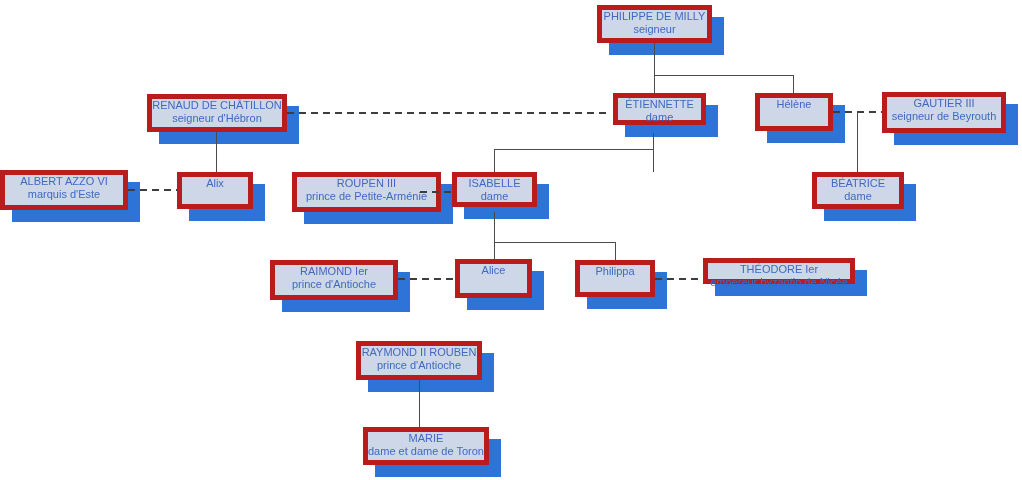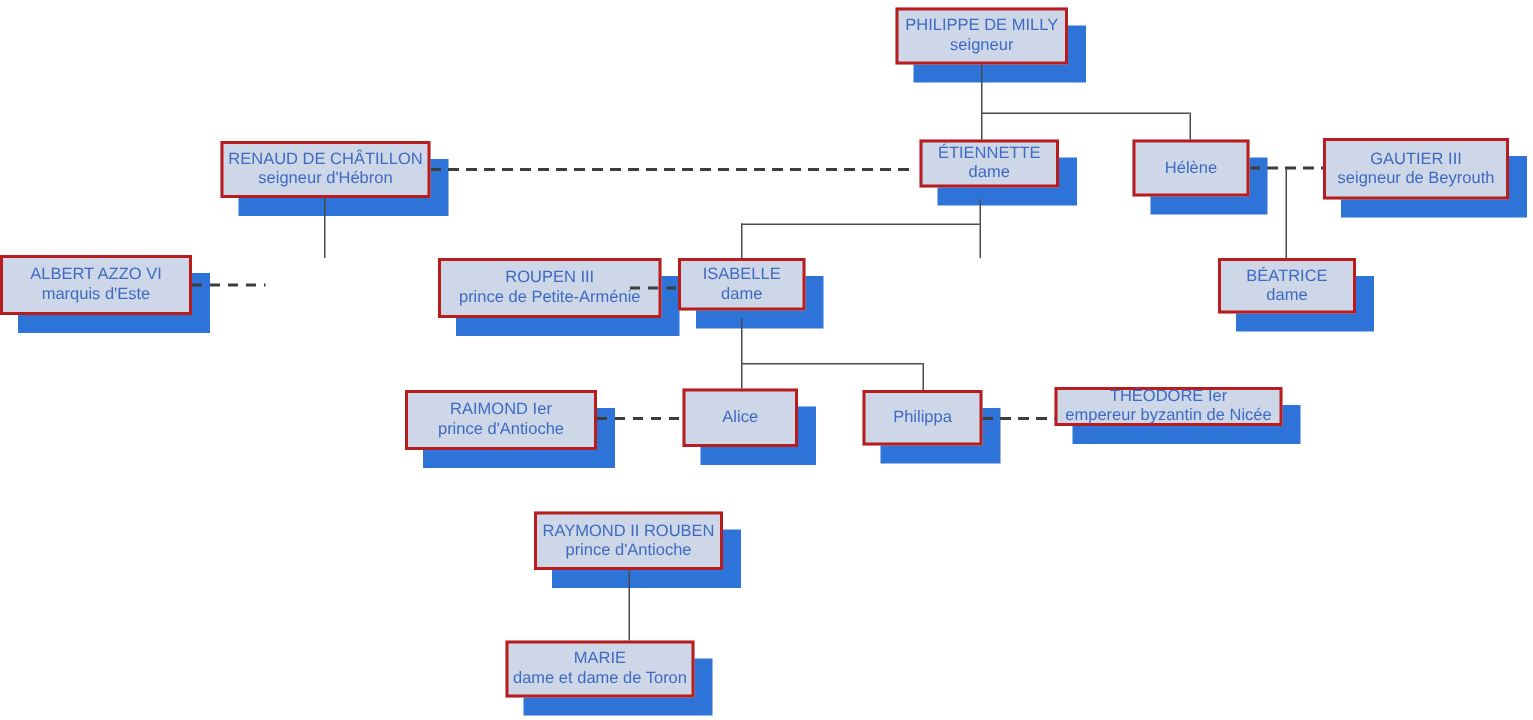--- a/index.html
+++ b/index.html
@@ -8,28 +8,28 @@
     width: 1022px;
     height: 480px;
     background: #ffffff;
     font-family: "Liberation Sans", sans-serif;
     overflow: hidden;
   }
   .person {
     position: absolute;
     box-sizing: border-box;
     background: #cdd7e7;
-    border: 2px solid #b91c1c;
+    border: 5px solid #b91c1c;
     box-shadow: 12px 12px 0 #2e74d8;
     color: #3e6ac2;
     font-size: 11px;
     line-height: 13px;
     display: flex;
     flex-direction: column;
-    justify-content: center;
+    justify-content: flex-start;
     align-items: center;
     text-align: center;
     z-index: 2;
     cursor: pointer;
   }
   .person span { display: block; white-space: nowrap; }
   .vline {
     position: absolute;
     width: 1px;
     background: #4b4b4b;
@@ -95,20 +95,23 @@
   <div class="person" style="left:882px;top:92px;width:124px;height:41px">
     <span>GAUTIER III</span>
     <span>seigneur de Beyrouth</span>
   </div>
 
   <div class="person" style="left:0px;top:170px;width:128px;height:40px">
     <span>ALBERT AZZO VI</span>
     <span>marquis d'Este</span>
   </div>
 
+  <div class="person" style="left:177px;top:172px;width:76px;height:37px">
+    <span>Alix</span>
+  </div>
 
   <div class="person" style="left:292px;top:172px;width:149px;height:40px">
     <span>ROUPEN III</span>
     <span>prince de Petite-Arménie</span>
   </div>
 
   <div class="person" style="left:452px;top:172px;width:85px;height:35px">
     <span>ISABELLE</span>
     <span>dame</span>
   </div>
@@ -135,18 +138,18 @@
   <div class="person" style="left:703px;top:258px;width:152px;height:26px">
     <span>THÉODORE Ier</span>
     <span>empereur byzantin de Nicée</span>
   </div>
 
   <div class="person" style="left:356px;top:341px;width:126px;height:39px">
     <span>RAYMOND II ROUBEN</span>
     <span>prince d'Antioche</span>
   </div>
 
-  <div class="person" style="left:337px;top:427px;width:126px;height:38px">
+  <div class="person" style="left:363px;top:427px;width:126px;height:38px">
     <span>MARIE</span>
     <span>dame et dame de Toron</span>
   </div>
 
 </div>
 
 </body></html>

